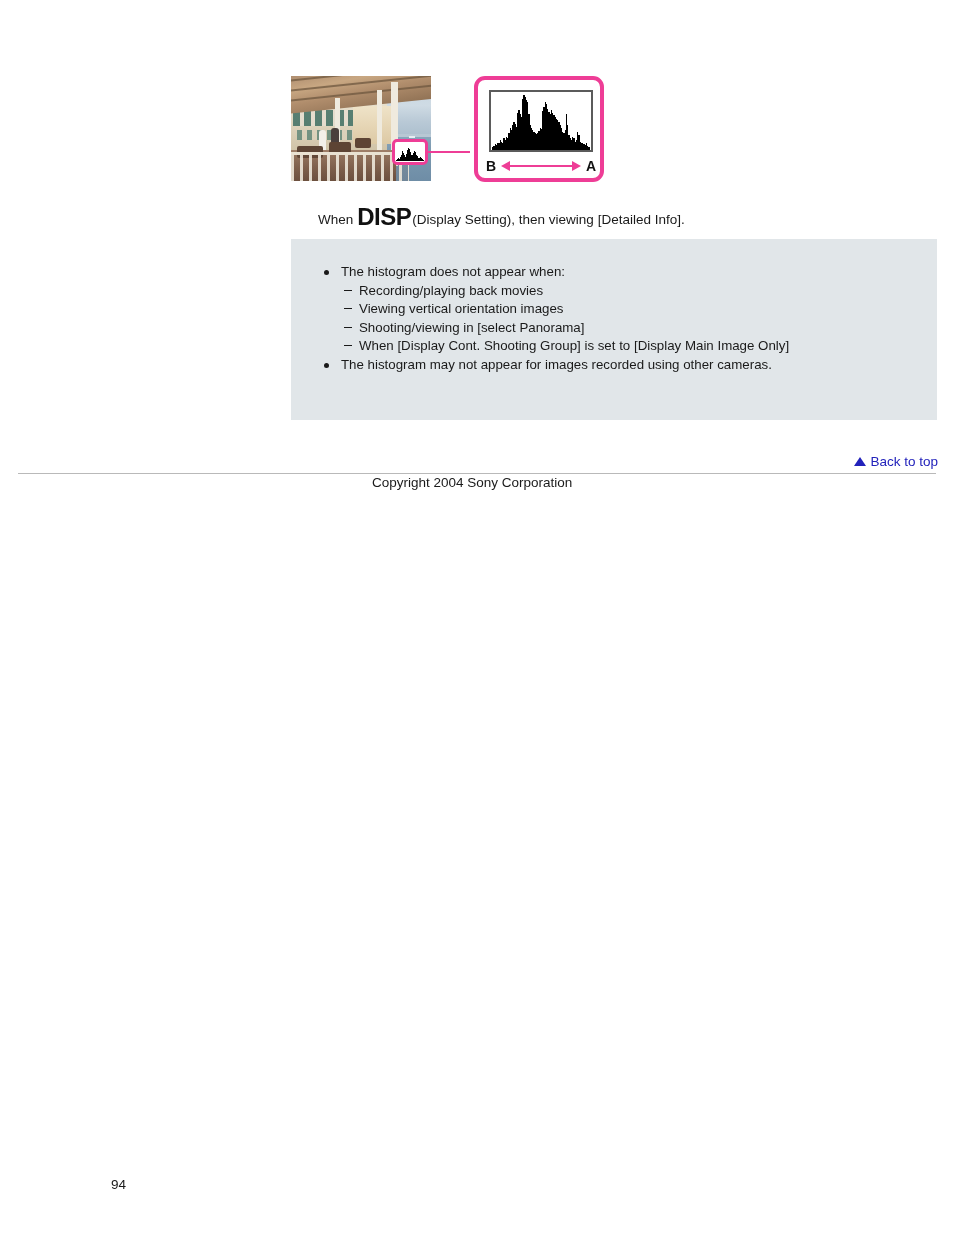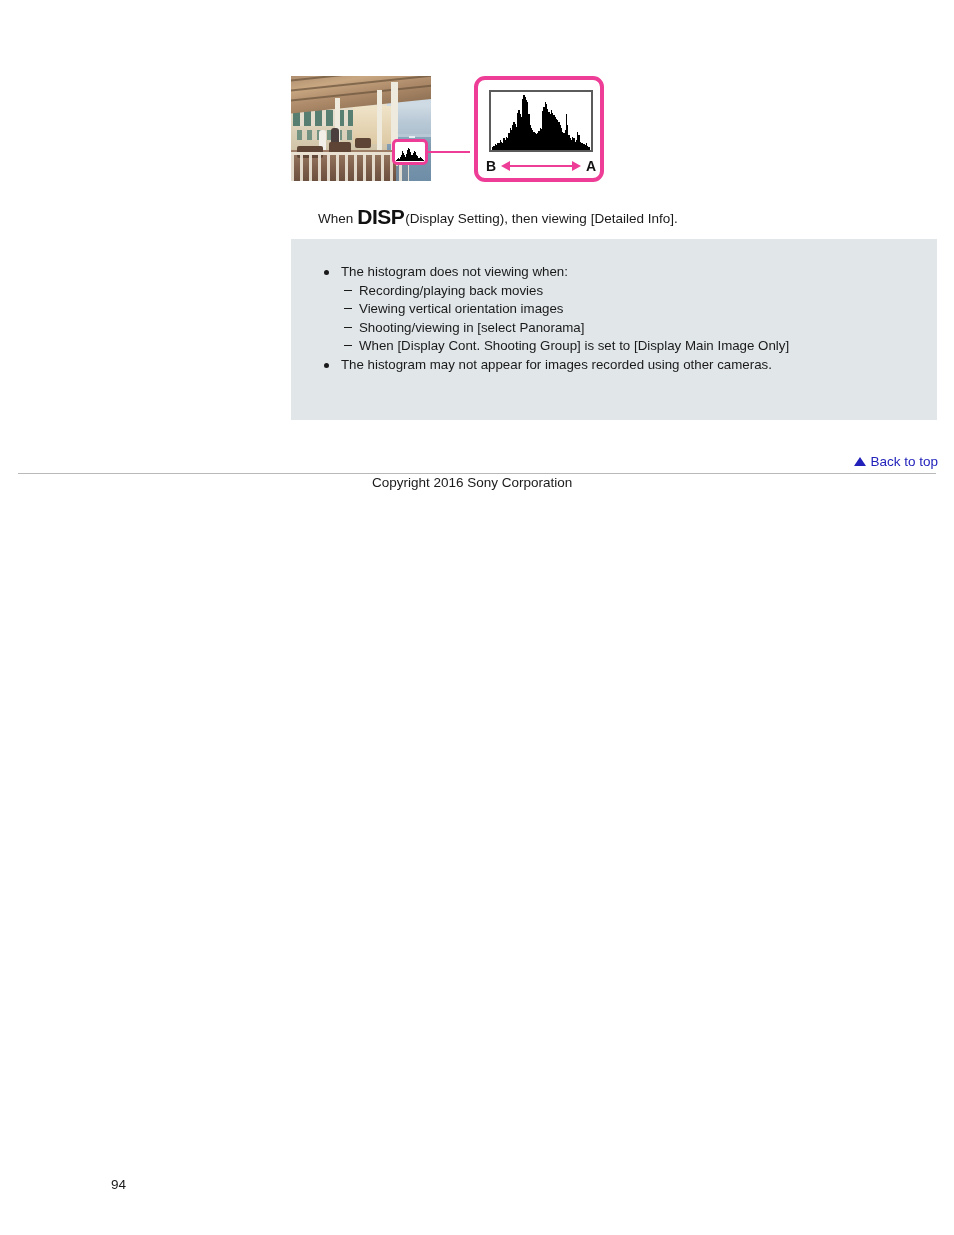--- a/index.html
+++ b/index.html
@@ -283,21 +283,21 @@
     top: 206px;
     font-size: 13.5px;
     line-height: 19px;
     white-space: nowrap;
     display: flex;
     align-items: baseline;
   }
   .disp-glyph {
     font-family: "Liberation Sans", sans-serif;
     font-weight: bold;
-    font-size: 21px;
+    font-size: 24px;
     letter-spacing: -0.5px;
     margin: 0 1px 0 4px;
     color: #111;
     position: relative;
     top: 1px;
   }
 
   
   .notes {
     position: absolute;
@@ -558,21 +558,21 @@
 
   <div class="press-line">
     <span>When</span>
     <span class="disp-glyph">DISP</span>
     <span>(Display Setting), then viewing [Detailed Info].</span>
   </div>
 
   <div class="notes">
     <div class="note-item">
       <span class="bullet"></span>
-      <span>The histogram does not viewing when:</span>
+      <span>The histogram does not appear when:</span>
     </div>
     <div class="note-sub">
       <span class="dash"></span>
       <span>Recording/playing back movies</span>
     </div>
     <div class="note-sub">
       <span class="dash"></span>
       <span>Viewing vertical orientation images</span>
     </div>
     <div class="note-sub">
@@ -587,17 +587,17 @@
       <span class="bullet"></span>
       <span>The histogram may not appear for images recorded using other cameras.</span>
     </div>
   </div>
 
   <a class="back-to-top" href="#">
     <span class="tri"></span>
     <span>Back to top</span>
   </a>
   <div class="footer-rule"></div>
-  <div class="copyright">Copyright 2016 Sony Corporation</div>
+  <div class="copyright">Copyright 2004 Sony Corporation</div>
 
   <div class="page-number">94</div>
 
 </div>
 
 </body></html>

